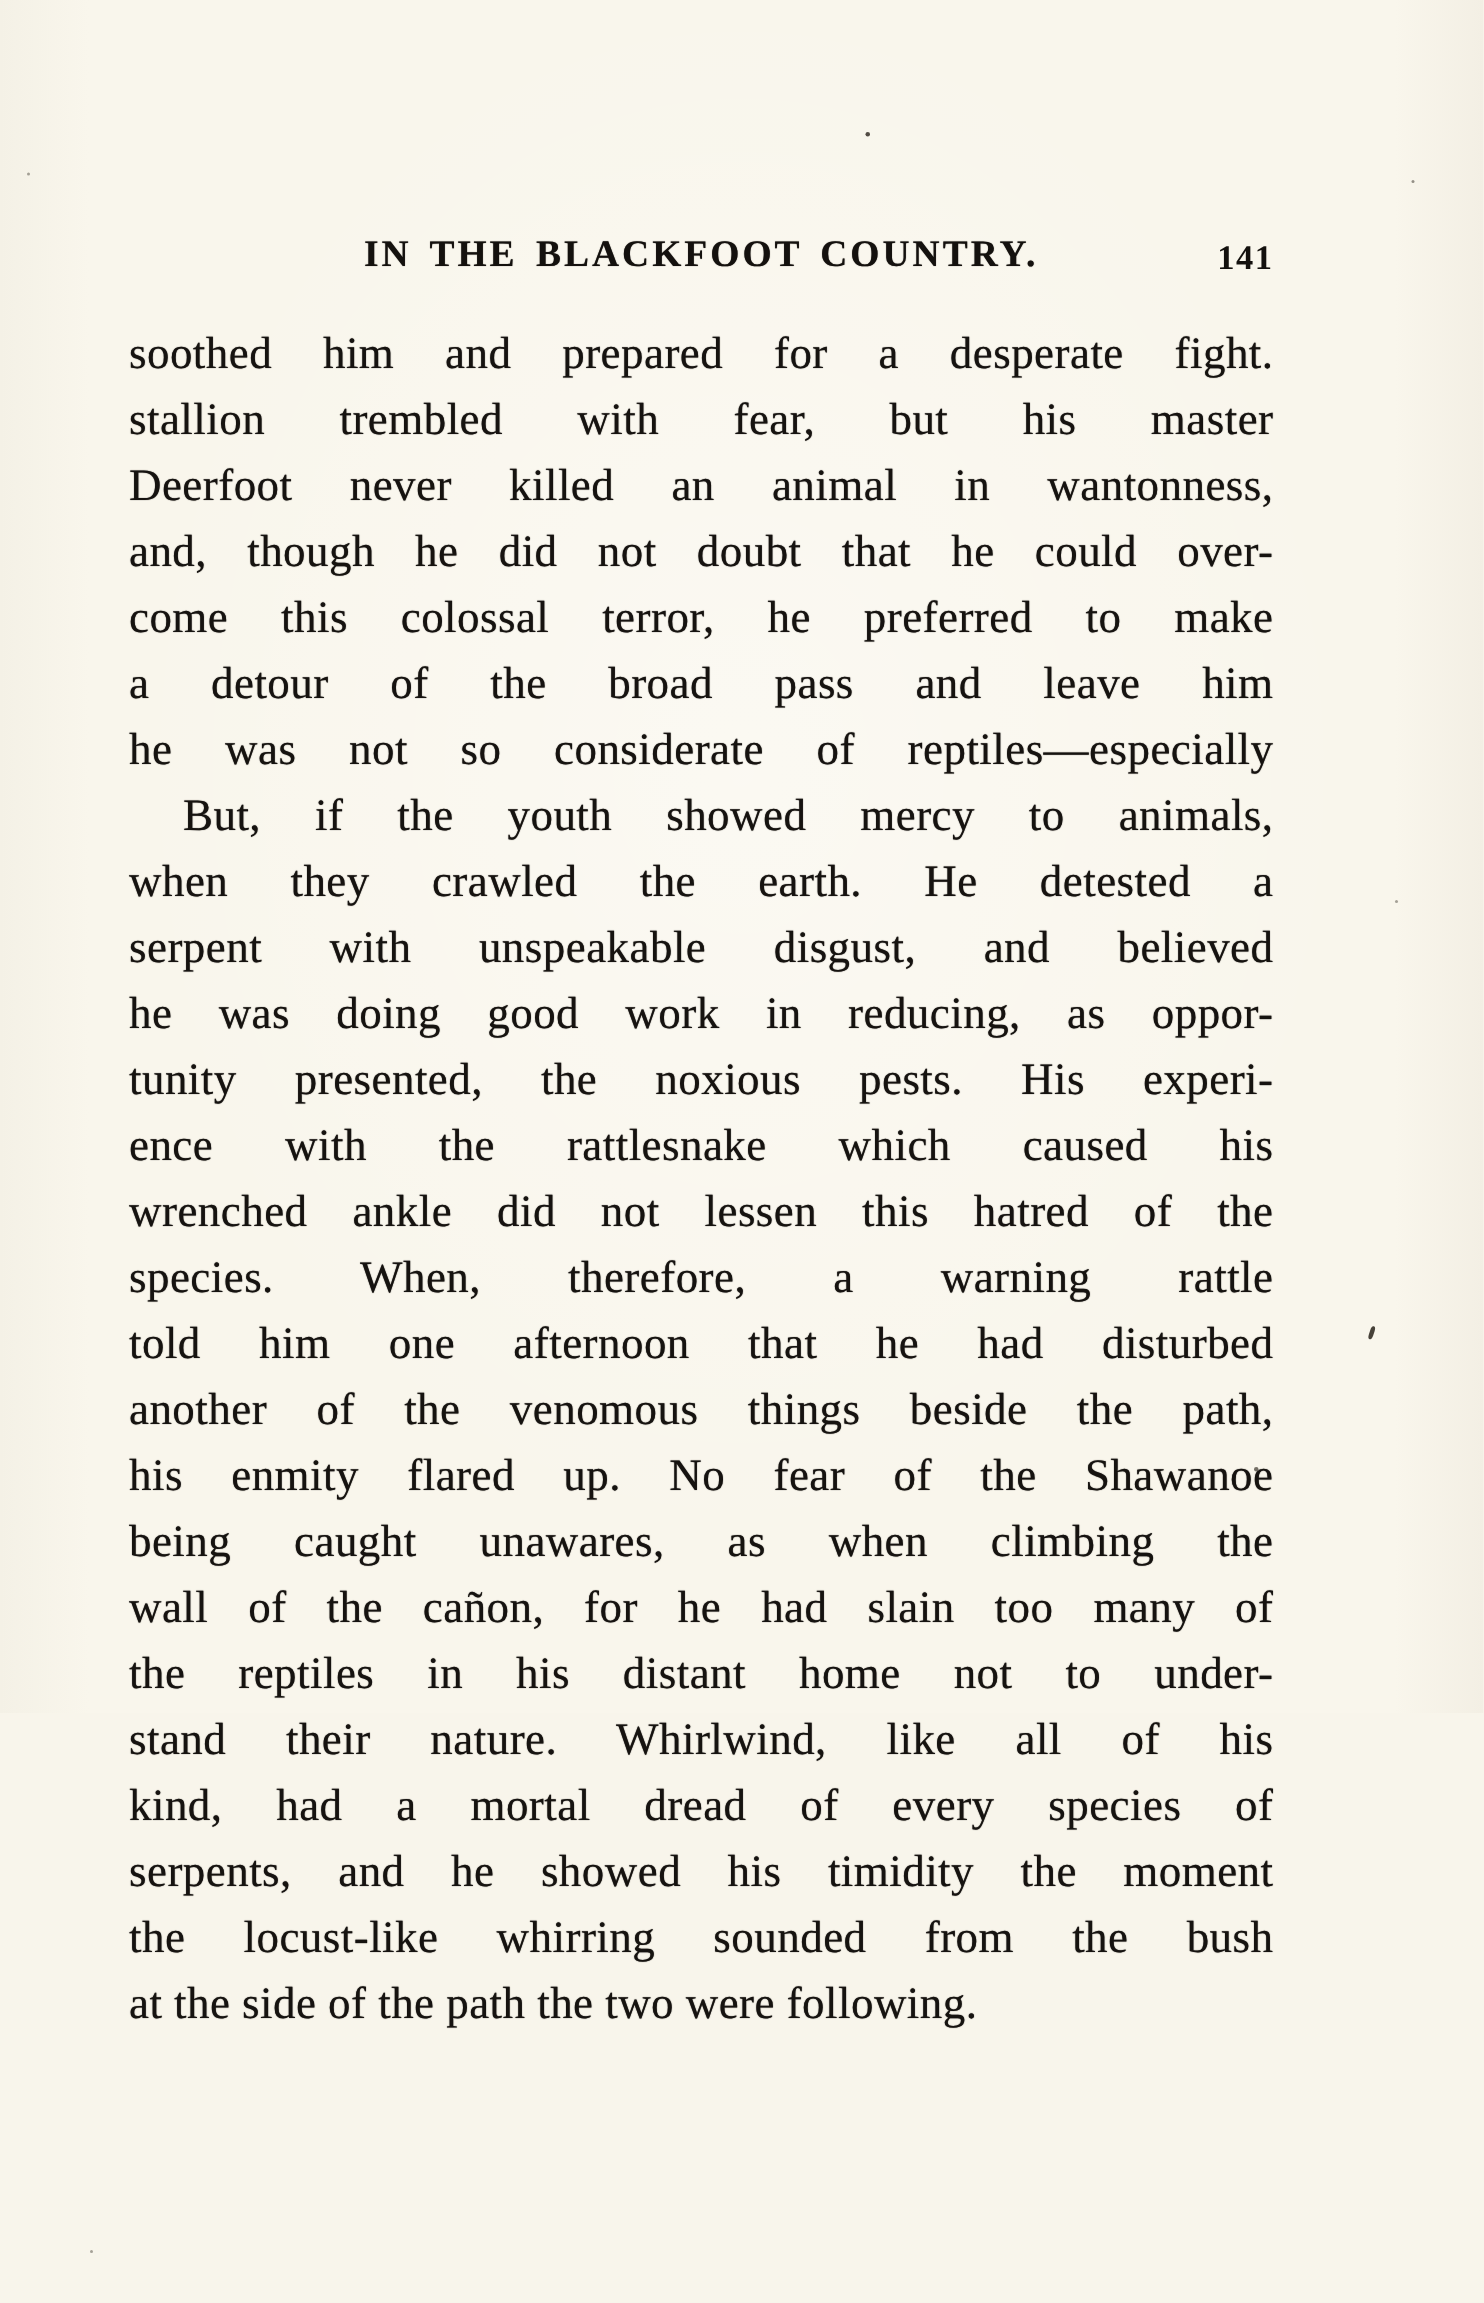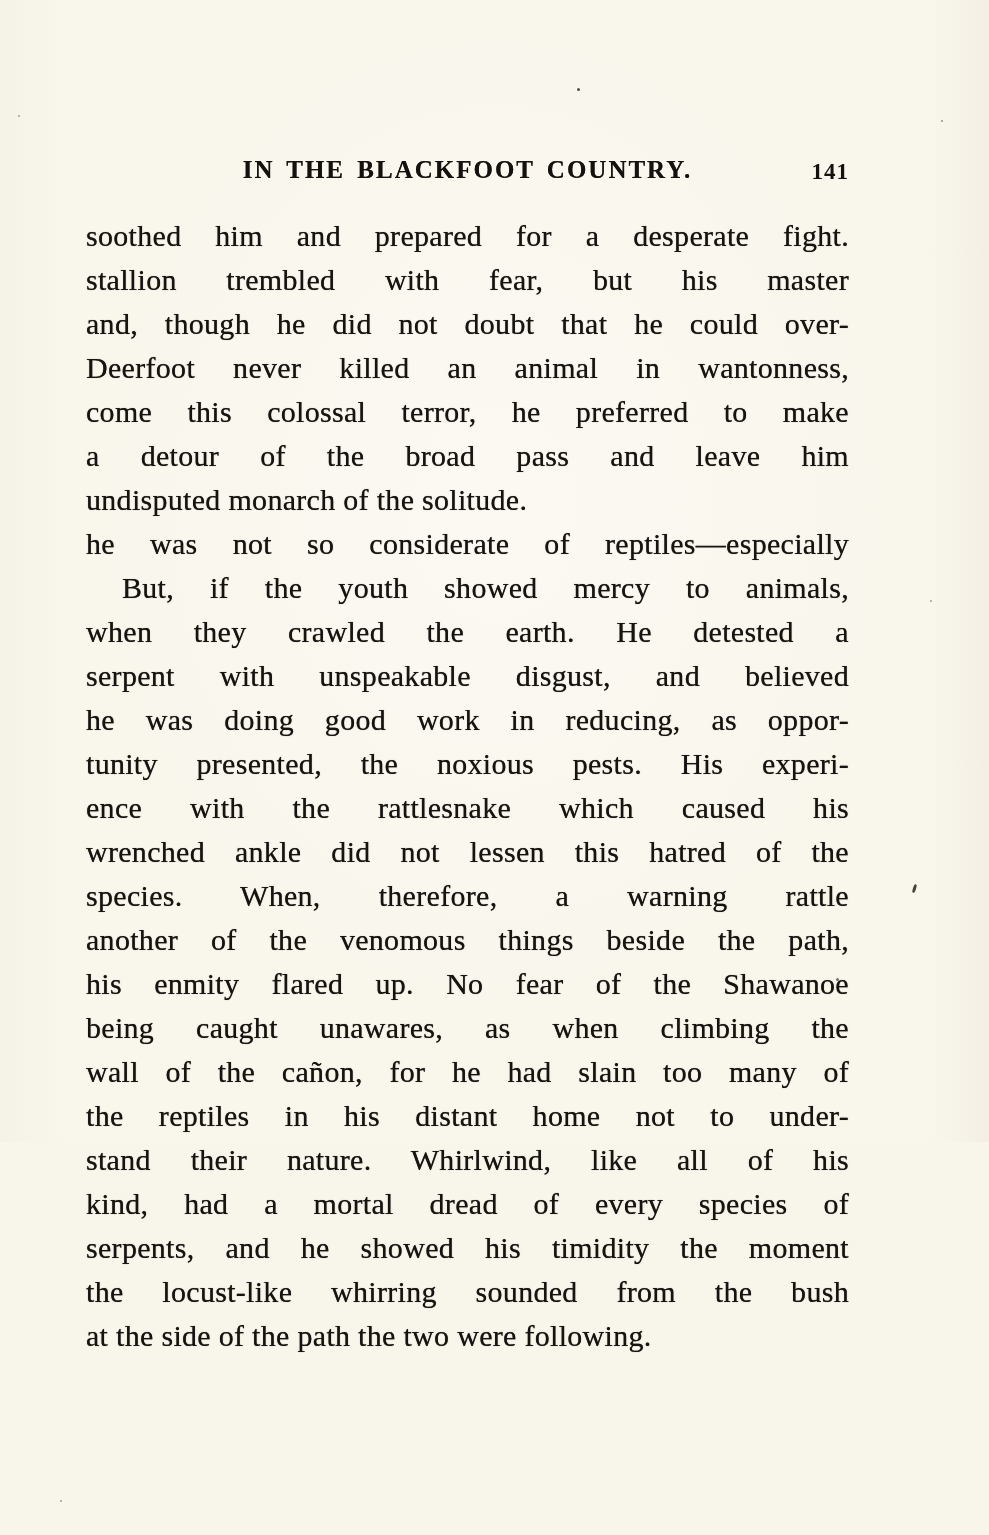--- a/index.html
+++ b/index.html
@@ -93,36 +93,36 @@
 
   <header class="page-header">
     <span class="running-title">IN THE BLACKFOOT COUNTRY.</span>
     <span class="page-number">141</span>
   </header>
 
   <main class="page-body" id="body-text">
       <div class="paragraph">
         <div class="line">soothed him and prepared for a desperate fight.</div>
         <div class="line">stallion trembled with fear, but his master</div>
+        <div class="line">Deerfoot never killed an animal in wantonness,</div>
         <div class="line">and, though he did not doubt that he could over-</div>
-        <div class="line">Deerfoot never killed an animal in wantonness,</div>
         <div class="line">come this colossal terror, he preferred to make</div>
         <div class="line">a detour of the broad pass and leave him</div>
-        <div class="line last">undisputed monarch of the solitude.</div>
       </div>
       <div class="paragraph">
         <div class="line">he was not so considerate of reptiles—especially</div>
         <div class="line first-indent">But, if the youth showed mercy to animals,</div>
         <div class="line">when they crawled the earth. He detested a</div>
         <div class="line">serpent with unspeakable disgust, and believed</div>
         <div class="line">he was doing good work in reducing, as oppor-</div>
         <div class="line">tunity presented, the noxious pests. His experi-</div>
         <div class="line">ence with the rattlesnake which caused his</div>
         <div class="line">wrenched ankle did not lessen this hatred of the</div>
         <div class="line">species. When, therefore, a warning rattle</div>
+        <div class="line">told him one afternoon that he had disturbed</div>
         <div class="line">another of the venomous things beside the path,</div>
         <div class="line">his enmity flared up. No fear of the Shawanoe</div>
         <div class="line">being caught unawares, as when climbing the</div>
         <div class="line">wall of the cañon, for he had slain too many of</div>
         <div class="line">the reptiles in his distant home not to under-</div>
         <div class="line">stand their nature. Whirlwind, like all of his</div>
         <div class="line">kind, had a mortal dread of every species of</div>
         <div class="line">serpents, and he showed his timidity the moment</div>
         <div class="line">the locust-like whirring sounded from the bush</div>
         <div class="line last">at the side of the path the two were following.</div>

